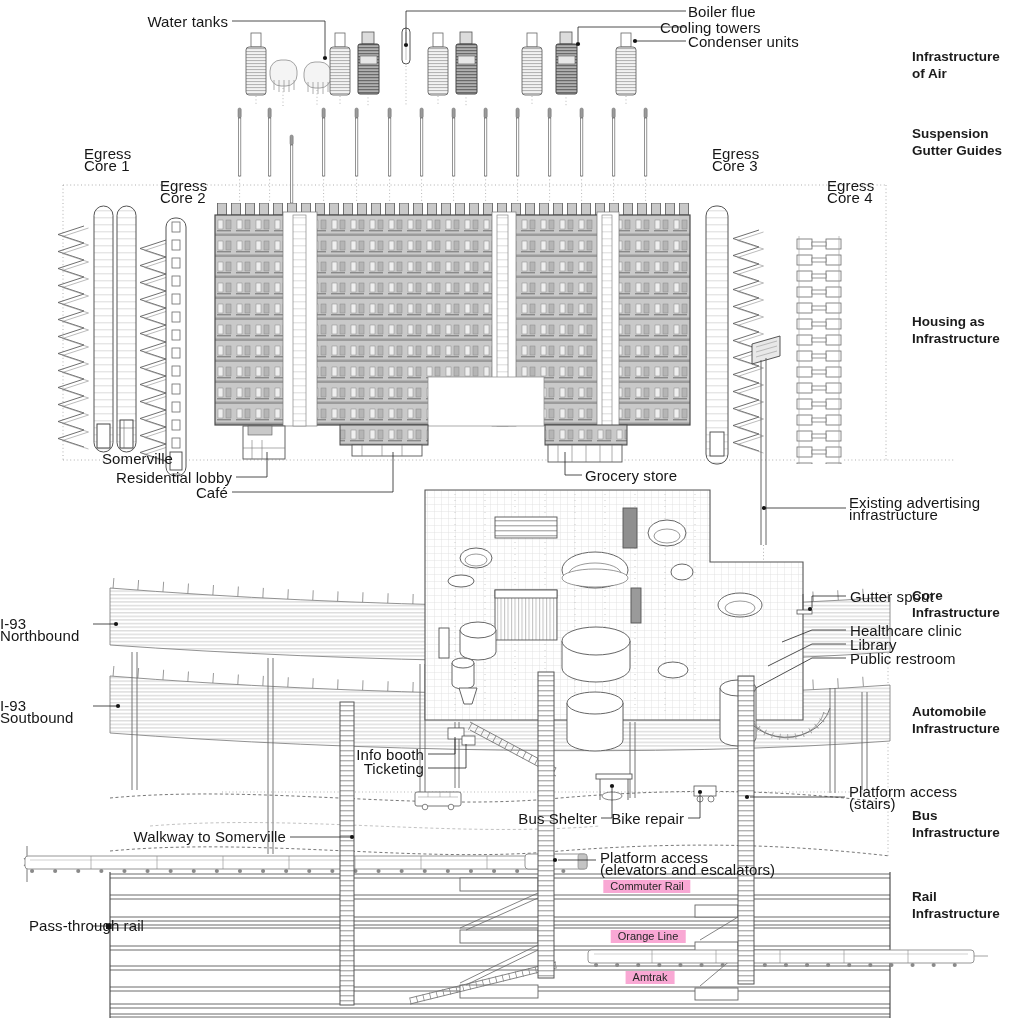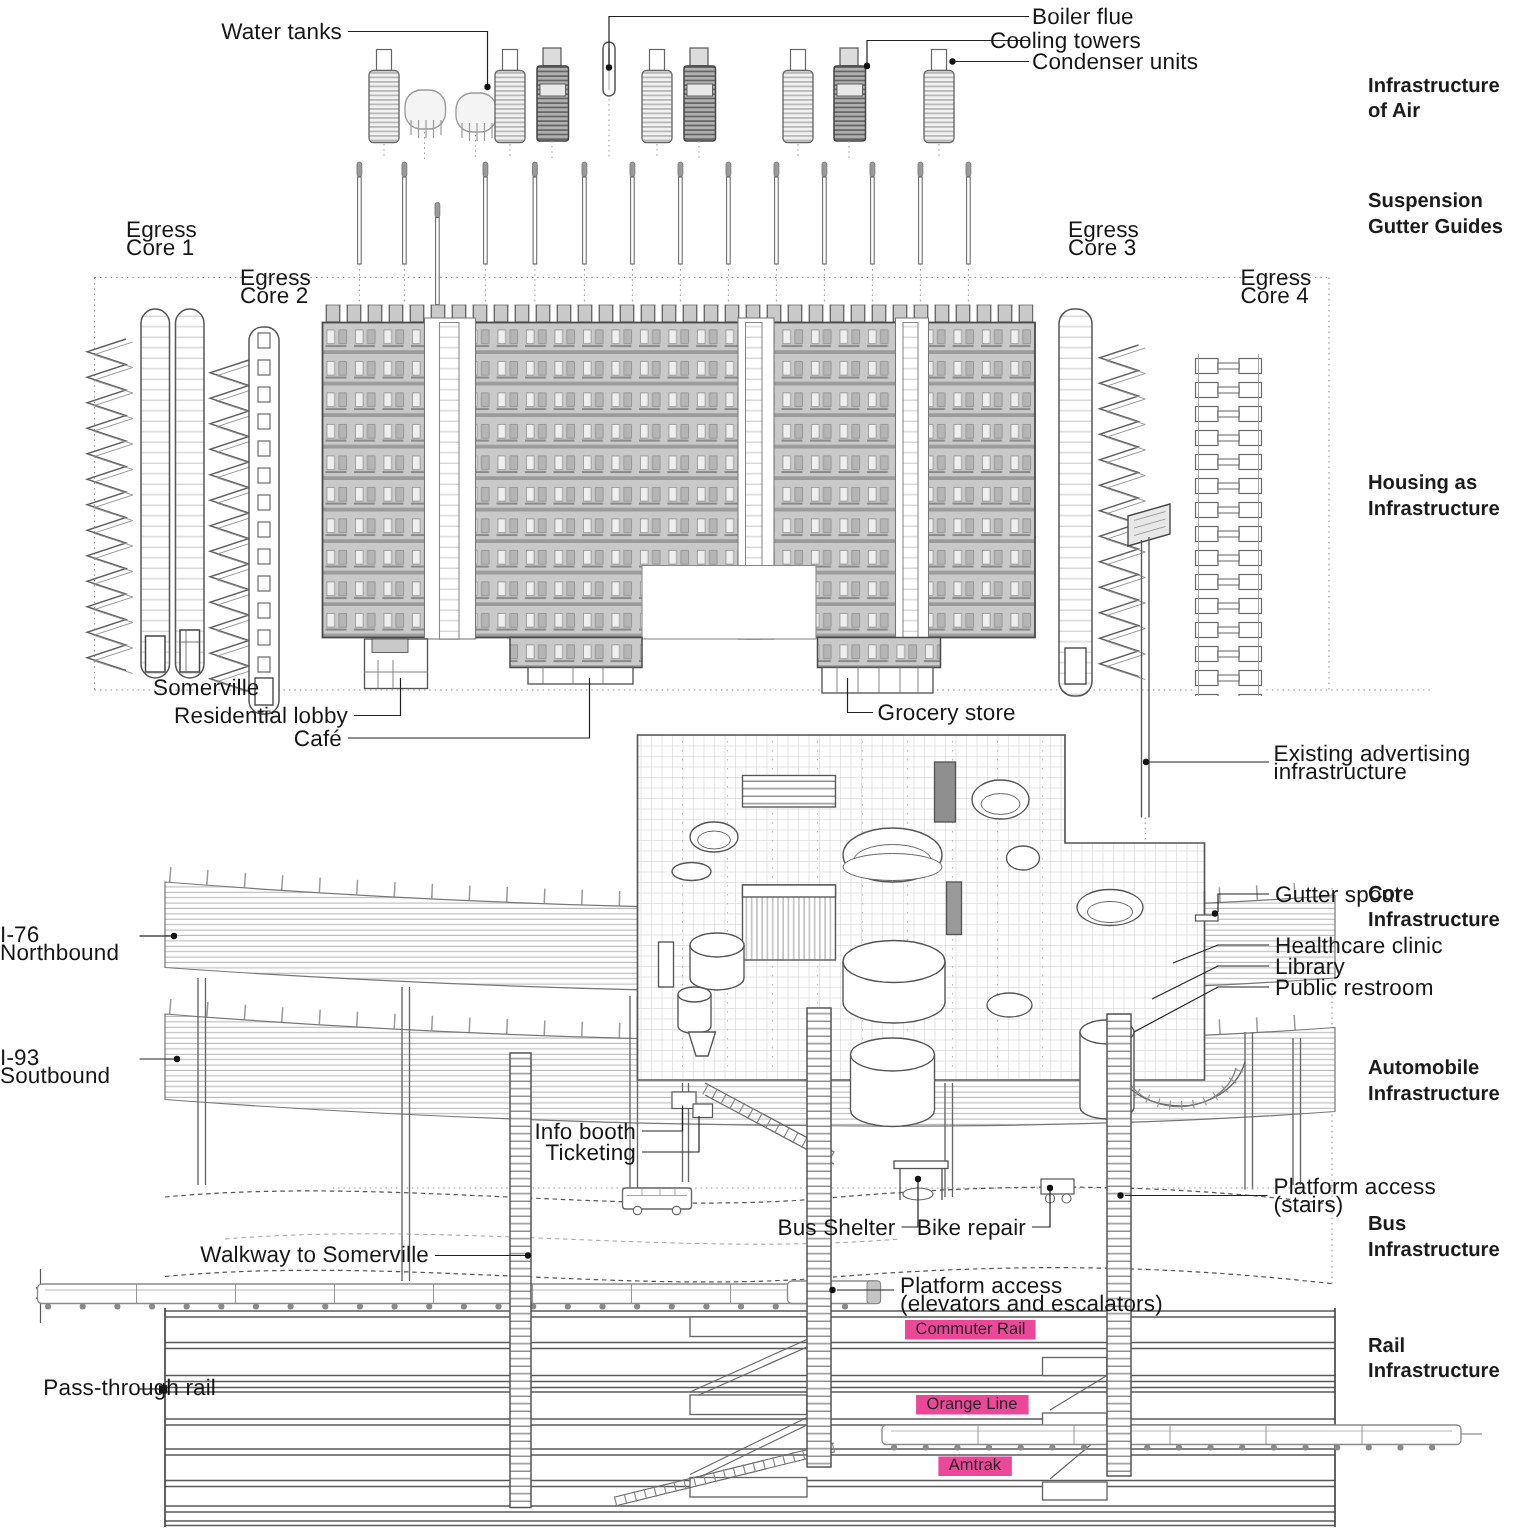--- a/index.html
+++ b/index.html
@@ -3,21 +3,21 @@
 <meta charset="utf-8">
 <style>
   *{box-sizing:border-box}
   html,body{margin:0;padding:0}
   body{width:1024px;height:1024px;position:relative;background:#fff;overflow:hidden;
        font-family:"Liberation Sans","DejaVu Sans",sans-serif;}
   #drawing{position:absolute;left:0;top:0}
   .lbl{position:absolute;font-size:15px;line-height:11.5px;letter-spacing:.1px;color:#161616;white-space:pre-line}
   .lbl.ra{text-align:left}
   .sec{position:absolute;left:912px;font-size:13.5px;font-weight:700;line-height:17px;color:#1b1b1b;white-space:pre-line}
-  .raillbl{position:absolute;transform:translateX(-50%);font-size:11px;line-height:13px;color:#262626;background:#ec4899;padding:0 7px}
+  .raillbl{position:absolute;transform:translateX(-50%);font-size:11px;line-height:13px;color:#262626;background:#f9a8d4;padding:0 7px}
 </style>
 </head>
 <body>
 
 <svg id="drawing" width="1024" height="1024" viewBox="0 0 1024 1024">
   <defs>
     <pattern id="units" width="19" height="21" patternUnits="userSpaceOnUse" patternTransform="translate(6,5)">
       <rect width="19" height="21" fill="#c9c9c9"></rect>
       <rect x="0" y="18.5" width="19" height="2.5" fill="#9b9b9b"></rect>
       <rect x="3" y="5" width="5" height="9" fill="#efefef" stroke="#8a8a8a" stroke-width="0.5"></rect>
@@ -363,21 +363,21 @@
 <div class="lbl" style="left:102px;top:453px">Somerville</div>
 <div class="lbl ra" style="right:792px;top:472px">Residential lobby</div>
 <div class="lbl ra" style="right:796px;top:487px">Café</div>
 <div class="lbl" style="left:585px;top:470px">Grocery store</div>
 <div class="lbl" style="left:849px;top:497px">Existing advertising
 infrastructure</div>
 <div class="lbl" style="left:850px;top:591px">Gutter spout</div>
 <div class="lbl" style="left:850px;top:625px">Healthcare clinic</div>
 <div class="lbl" style="left:850px;top:639px">Library</div>
 <div class="lbl" style="left:850px;top:653px">Public restroom</div>
-<div class="lbl ra" style="right:934px;top:618px">I-76 Northbound</div>
+<div class="lbl ra" style="right:934px;top:618px">I-93 Northbound</div>
 <div class="lbl ra" style="right:934px;top:700px">I-93 Soutbound</div>
 <div class="lbl ra" style="right:600px;top:749px">Info booth</div>
 <div class="lbl ra" style="right:600px;top:763px">Ticketing</div>
 <div class="lbl ra" style="right:427px;top:813px">Bus Shelter</div>
 <div class="lbl ra" style="right:340px;top:813px">Bike repair</div>
 <div class="lbl" style="left:849px;top:786px">Platform access
 (stairs)</div>
 <div class="lbl ra" style="right:738px;top:831px">Walkway to Somerville</div>
 <div class="lbl" style="left:600px;top:852px">Platform access
 (elevators and escalators)</div>

